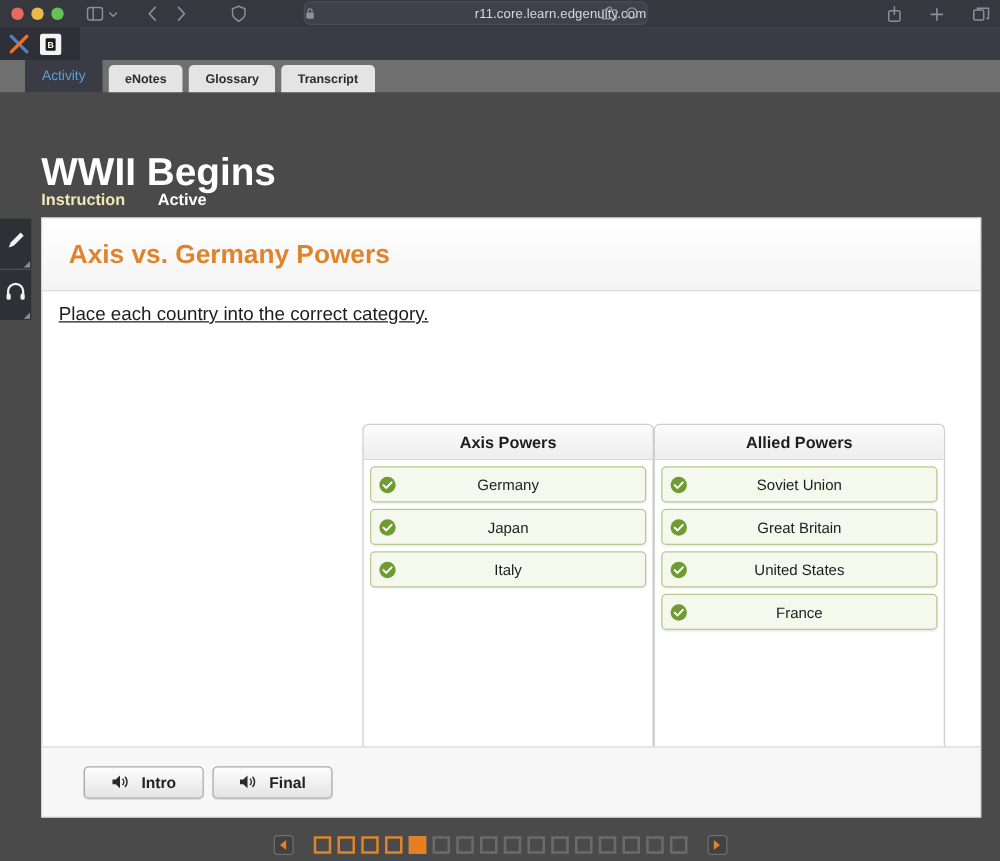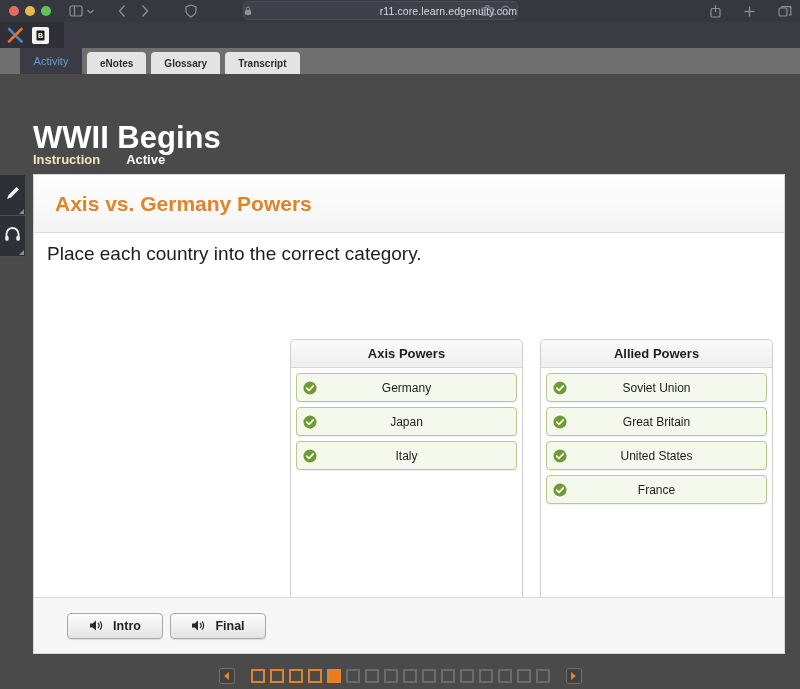--- a/index.html
+++ b/index.html
@@ -137,21 +137,21 @@
     height: 58px;
     background: linear-gradient(#ffffff, #f4f4f4);
     border-bottom: 1px solid #dcdcdc;
     display: flex; align-items: center;
     padding-left: 21px;
   }
   .card-title { color: #e0842c; font-size: 21px; font-weight: bold; }
 
   .prompt {
     position: absolute; left: 13px; top: 68px;
-    color: #1d1d1d; font-size: 19px;
+    color: #1d1d1d; font-size: 15px; text-decoration: underline;
   }
 
   
   .source-area {
     position: absolute; left: 13px; top: 96px;
     width: 248px; height: 350px;
   }
 
   
   .feedback {
@@ -162,21 +162,21 @@
     border-radius: 4px;
     display: flex; align-items: center;
     padding-left: 9px; gap: 10px;
     box-shadow: 0 1px 1px rgba(0,0,0,.07);
   }
   .feedback-text { font-size: 12.5px; color: #1d1d1d; }
 
   
   .columns {
     position: absolute; left: 256px; top: 164px;
-    display: flex; gap: 17px;
+    display: flex; gap: 0;
   }
   .column {
     width: 233px; height: 302px;
     background: #ffffff;
     border: 1px solid #cfcfcf;
     border-radius: 5px;
     padding: 0 5px 5px 5px;
     box-shadow: 0 1px 2px rgba(0,0,0,.06);
   }
   .column-head {

